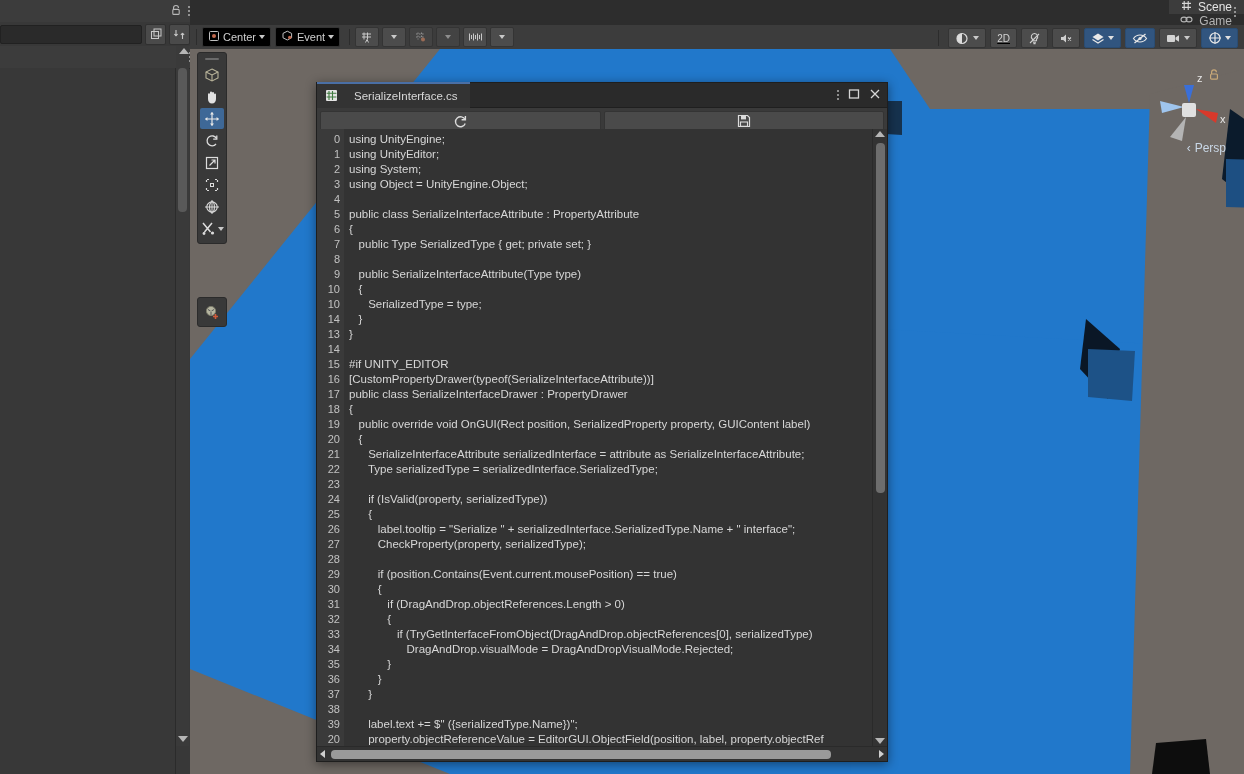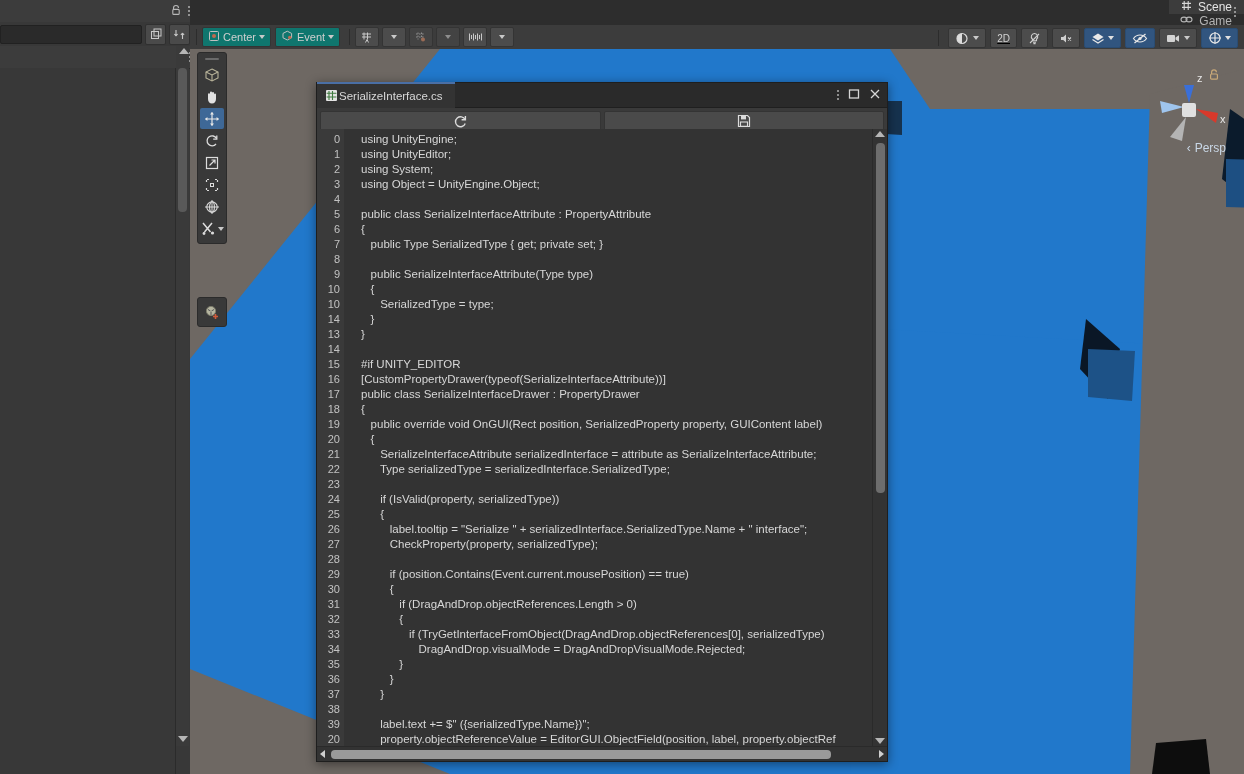--- a/index.html
+++ b/index.html
@@ -79,21 +79,21 @@
   }
 
   
   .toolbar2 {
     position: absolute; left: 0; top: 25px; width: 1054px; height: 24px;
     background: #3c3c3c; border-bottom: 1px solid #282828;
     display: flex; align-items: center;
   }
   .tb-sep { width: 1px; height: 16px; background: #2c2c2c; margin: 0 5px; }
   .tb-pill {
-    height: 18px; background: #0f766e; border: 1px solid #343434; border-radius: 2px;
+    height: 18px; background: #000000; border: 1px solid #343434; border-radius: 2px;
     display: flex; align-items: center; gap: 3px; padding: 0 5px; margin-right: 4px;
     color: #cfcfcf; font-size: 11px;
   }
   .caret { width:0;height:0;border-left:3.5px solid transparent;border-right:3.5px solid transparent;border-top:4px solid #c9c9c9; }
   .tb-icon-btn {
     height: 18px; min-width: 22px; background: #4c4c4c; border: 1px solid #343434;
     border-radius: 2px; display:flex;align-items:center;justify-content:center;
     margin-right: 3px; color:#d0d0d0; font-size: 10px;
   }
   .tb-icon-btn.dim { background: #434343; }
@@ -144,21 +144,21 @@
   .codewin {
     position: absolute; left: 316px; top: 82px; width: 570px; height: 678px;
     background: #2f2f2f; border: 1px solid #1e1e1e;
     box-shadow: 0 2px 10px rgba(0,0,0,0.45);
   }
   .cw-title {
     height: 24px; background: #2a2a2a; display: flex; align-items: center;
     border-bottom: 1px solid #1f1f1f; position: relative;
   }
   .cw-tab {
-    height: 24px; background: #333333; display:flex; align-items:center; gap:1px;
+    height: 24px; background: #333333; display:flex; align-items:center; gap:16px;
     padding: 0 12px 0 8px; color: #d8d8d8; font-size: 11.5px;
     border-top: 2px solid #4a6fa5;
   }
   .cw-winbtns { position: absolute; right: 6px; top: 0; height: 24px; display:flex; align-items:center; gap: 9px; }
   .cw-toolbar {
     height: 22px; background: #3a3a3a; display: flex; align-items: center; gap: 3px;
     padding: 2px 3px; border-bottom: 1px solid #222;
   }
   .cw-tbtn {
     flex: 1; height: 18px; background: #4a4a4a; border: 1px solid #343434;
@@ -176,21 +176,21 @@
   .gutter {
     position: absolute; left: 0; top: 0; width: 27px; height: 100%;
     background: #3a3a3a; color: #c2c2c2; font-size: 11px;
     font-family: "Liberation Sans", sans-serif;
     text-align: right; padding-top: 3px; box-sizing: border-box;
   }
   .gutter div { height: 15px; line-height: 15px; padding-right: 4px; }
   .codetext {
     position: absolute; left: 27px; top: 0; right: 0; height: 100%;
     color: #d7d7d7; font-size: 11.5px; padding-top: 3px; box-sizing: border-box;
-    white-space: pre; overflow: hidden; margin-left: 12px;
+    white-space: pre; overflow: hidden;
   }
   .codetext div { height: 15px; line-height: 15px; padding-left: 5px; }
   .cw-vscroll {
     position: absolute; right: 0; top: 46px; width: 14px; bottom: 14px;
     background: #333333; border-left: 1px solid #2a2a2a;
   }
   .cw-vscroll .thumb {
     position: absolute; left: 3px; top: 14px; width: 9px; height: 350px;
     background: #6d6d6d; border-radius: 4px;
   }

